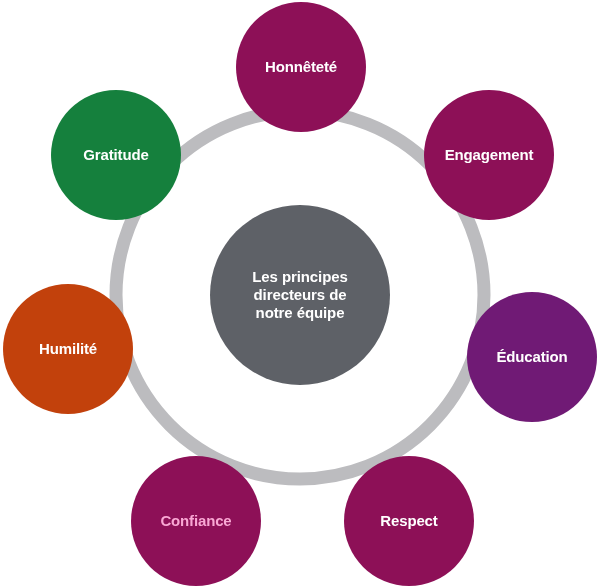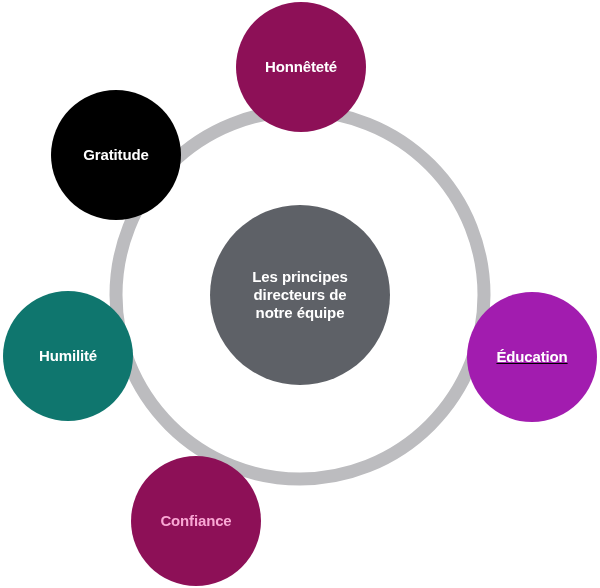--- a/index.html
+++ b/index.html
@@ -80,26 +80,32 @@
 
   <div class="hub" id="hub-node" style="width: 180px; height: 180px; left: 210px; top: 205px; background: rgb(94, 97, 103);">
     <div class="hub-label" style="color: rgb(255, 255, 255);">Les principes
 directeurs de
 notre équipe</div>
   </div>
 
   <div class="node" id="node-0" style="width: 130px; height: 130px; left: 236px; top: 2px; background: rgb(141, 16, 87);">
     <div class="node-label" style="color: rgb(255, 255, 255);">Honnêteté</div>
   </div>
-  <div class="node" id="node-2" style="width: 130px; height: 130px; left: 467px; top: 292px; background: #a21caf; text-decoration: underline;">
+  <div class="node" id="node-1" style="width: 130px; height: 130px; left: 424px; top: 90px; background: rgb(141, 16, 87);">
+    <div class="node-label" style="color: rgb(255, 255, 255);">Engagement</div>
+  </div>
+  <div class="node" id="node-2" style="width: 130px; height: 130px; left: 467px; top: 292px; background: #701a75;">
     <div class="node-label" style="color: rgb(255, 255, 255);">Éducation</div>
+  </div>
+  <div class="node" id="node-3" style="width: 130px; height: 130px; left: 344px; top: 456px; background: rgb(141, 16, 87);">
+    <div class="node-label" style="color: rgb(255, 255, 255);">Respect</div>
   </div>
   <div class="node" id="node-4" style="width: 130px; height: 130px; left: 131px; top: 456px; background: rgb(141, 16, 87);">
     <div class="node-label" style="color: #f9a8d4;">Confiance</div>
   </div>
-  <div class="node" id="node-5" style="width: 130px; height: 130px; left: 3px; top: 291px; background: #0f766e;">
+  <div class="node" id="node-5" style="width: 130px; height: 130px; left: 3px; top: 284px; background: #c2410c;">
     <div class="node-label" style="color: rgb(255, 255, 255);">Humilité</div>
   </div>
-  <div class="node" id="node-6" style="width: 130px; height: 130px; left: 51px; top: 90px; background: #000000;">
+  <div class="node" id="node-6" style="width: 130px; height: 130px; left: 51px; top: 90px; background: #15803d;">
     <div class="node-label" style="color: rgb(255, 255, 255);">Gratitude</div>
   </div>
 
 </div>
 
 </body></html>

